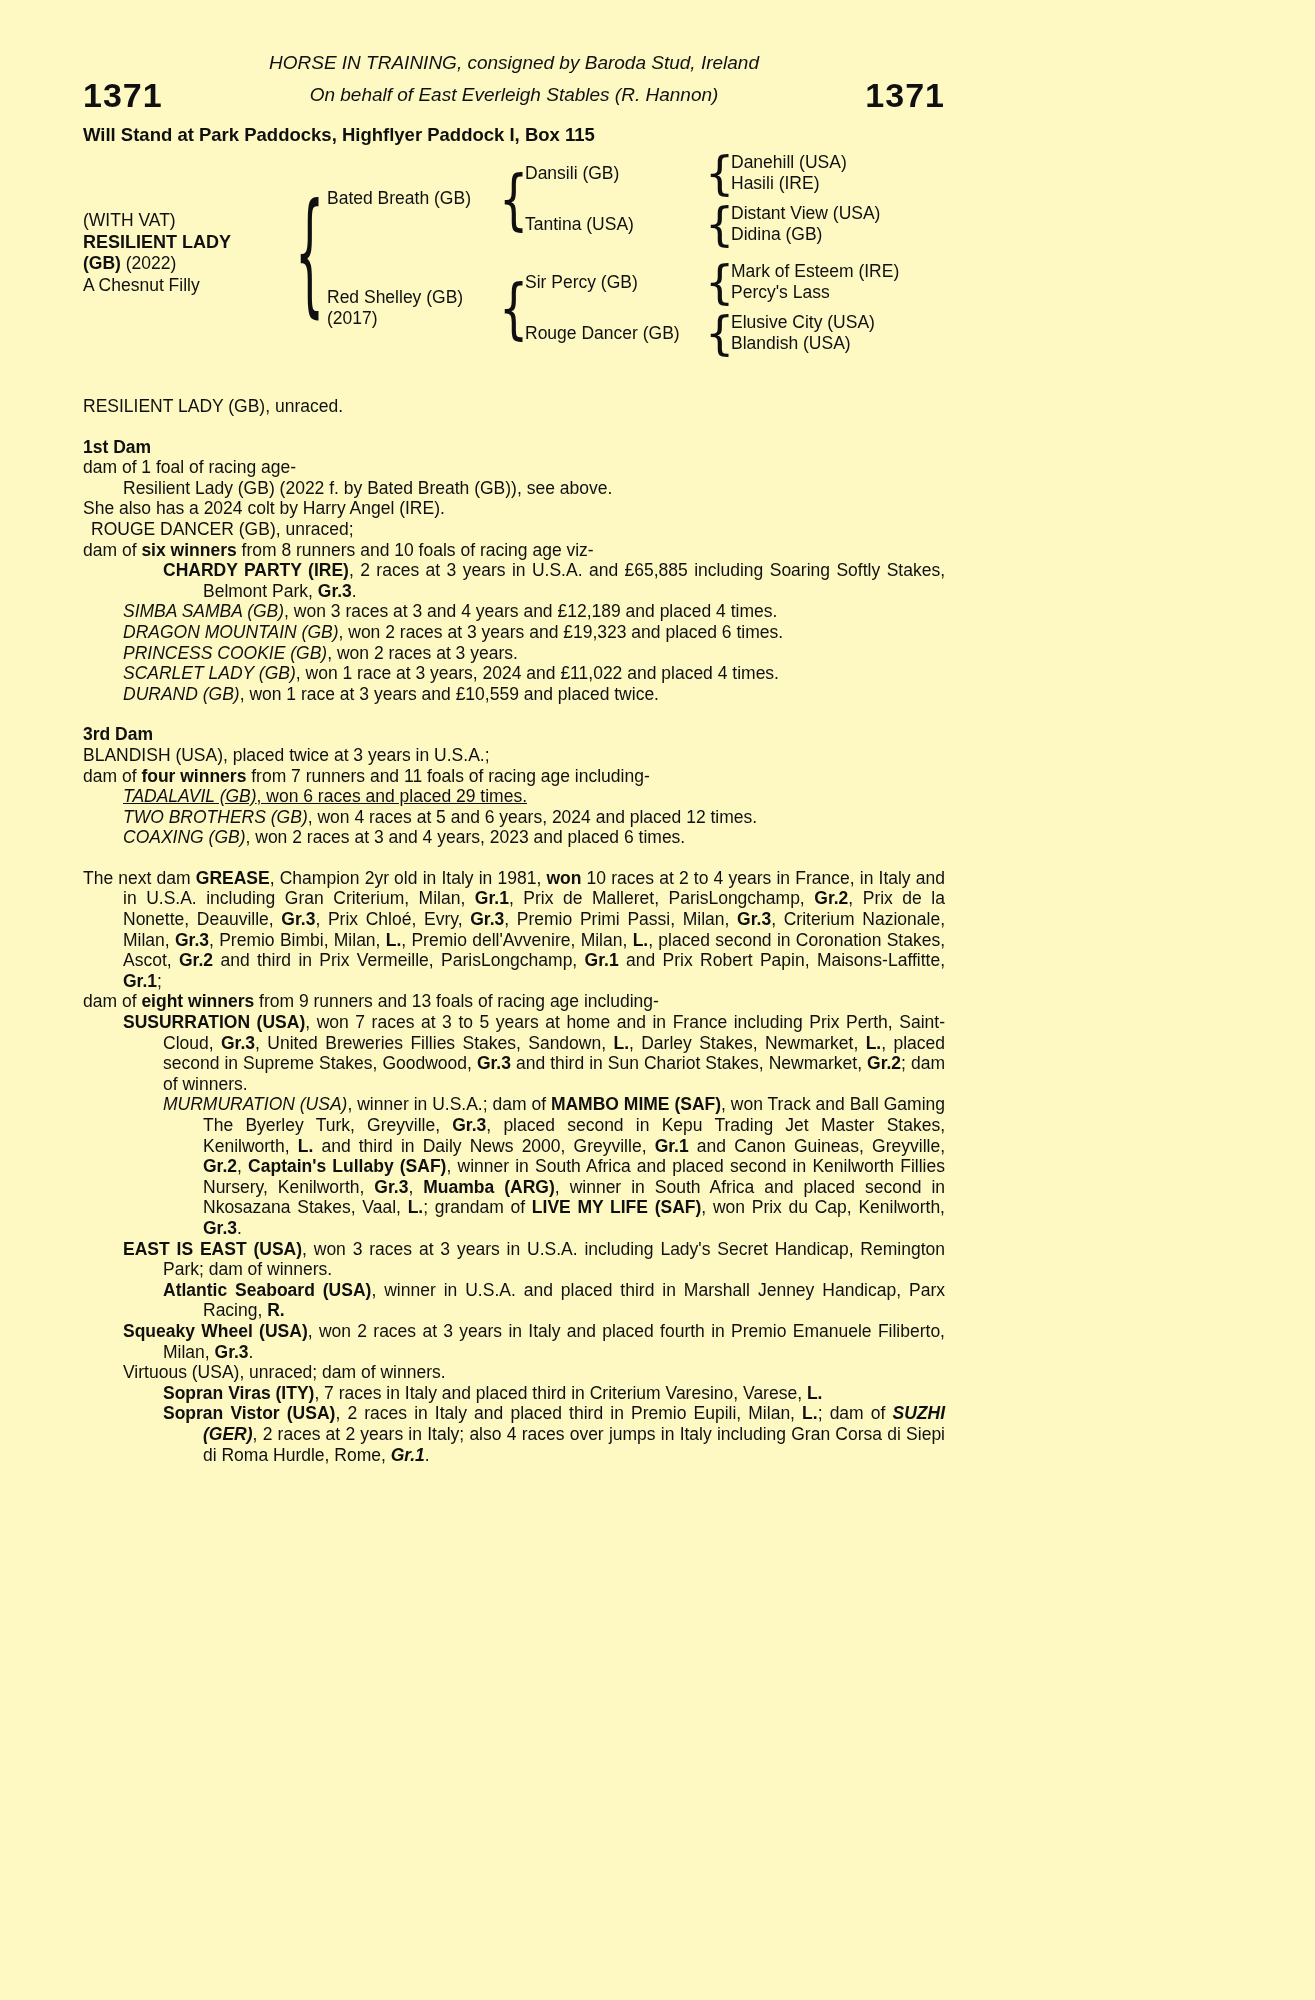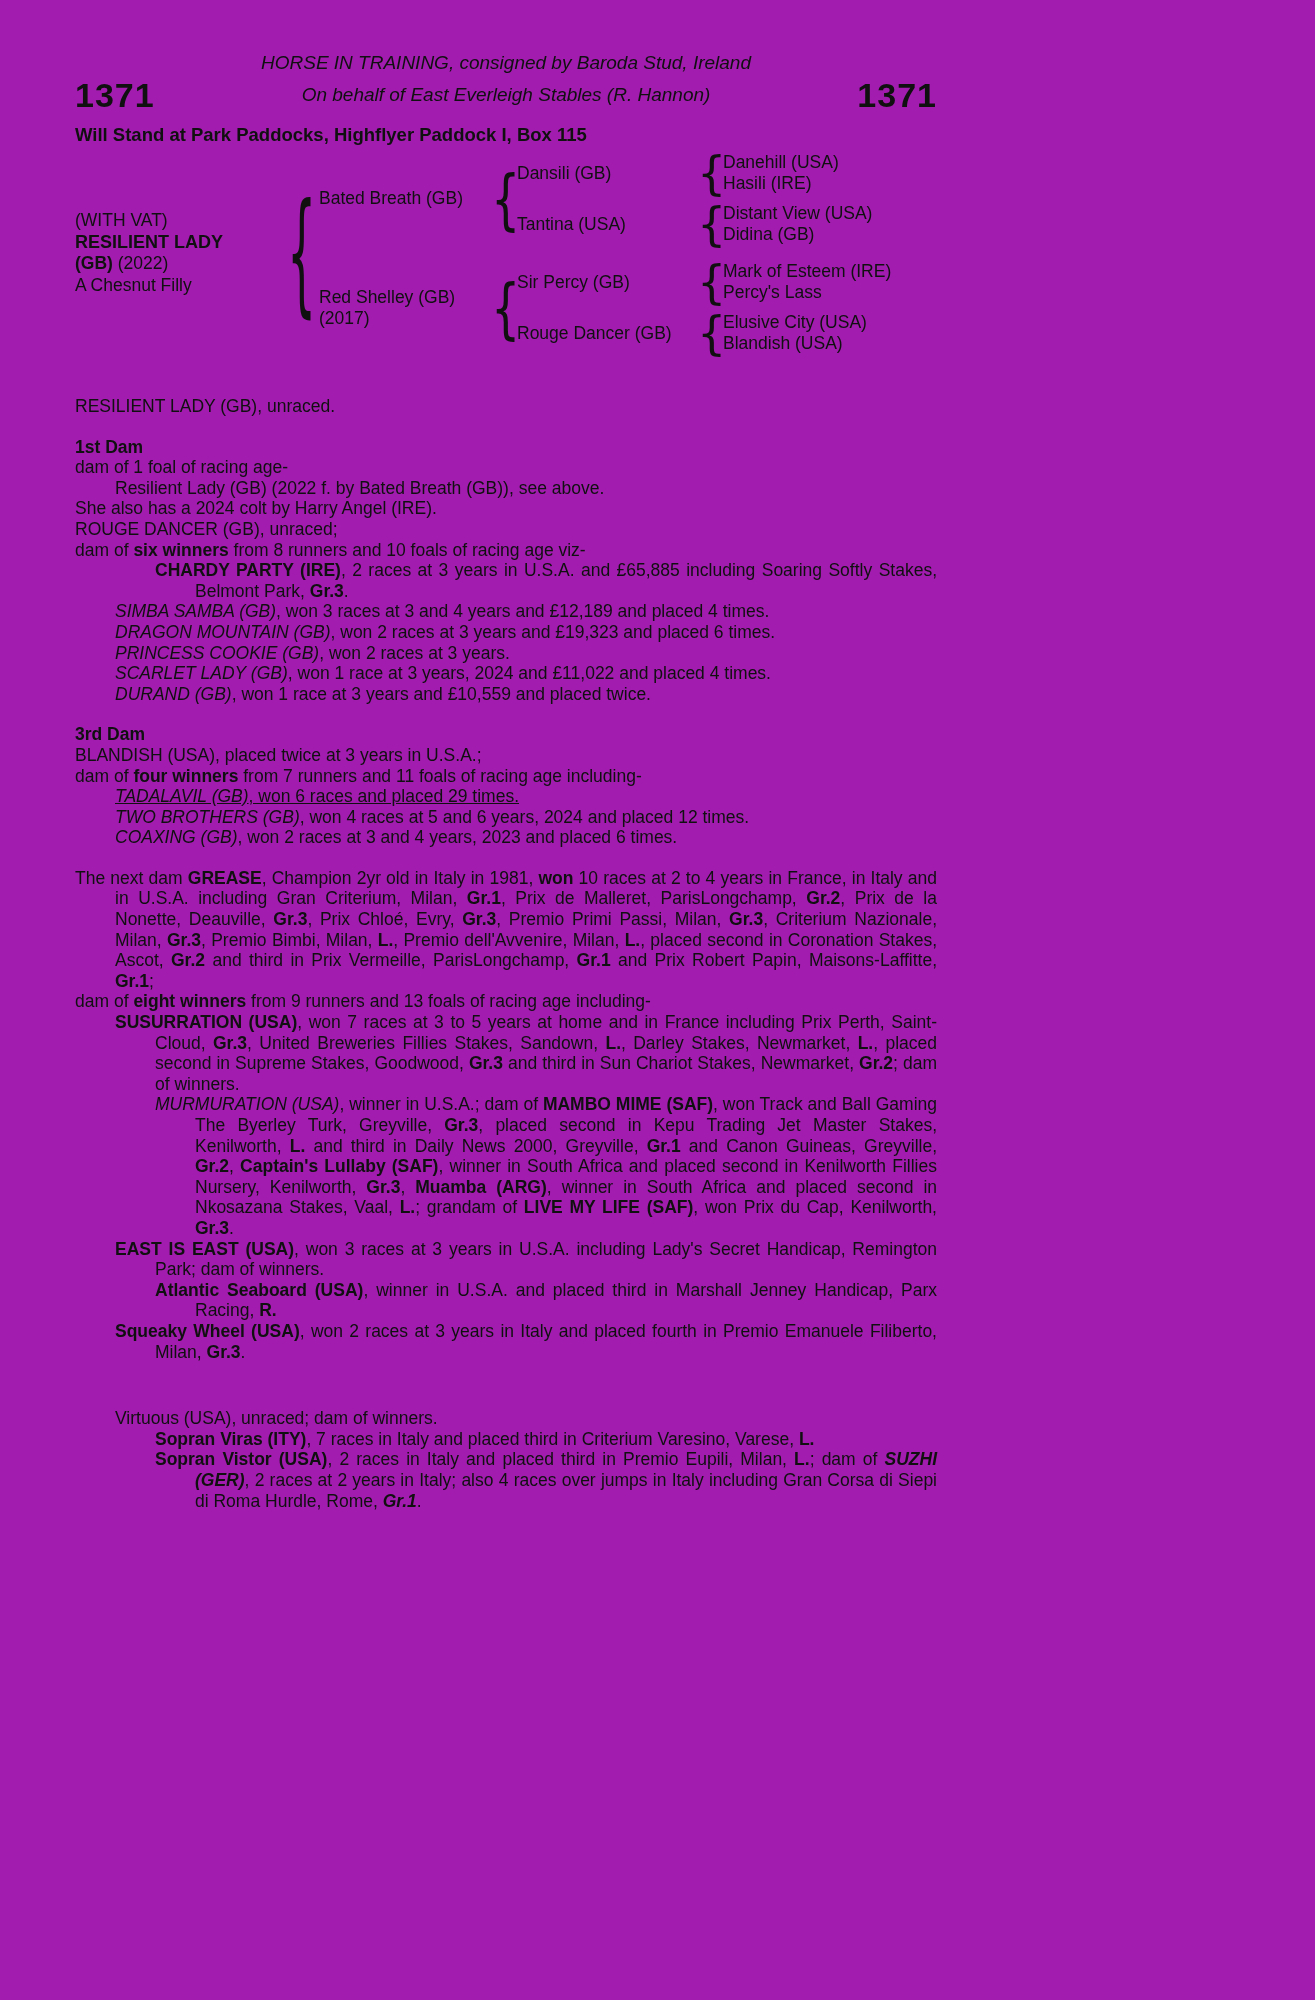--- a/index.html
+++ b/index.html
@@ -4,21 +4,21 @@
 <title>Lot 1371</title>
 <style>
   * { margin:0; padding:0; box-sizing:border-box; }
   html, body { background:#ffffff; }
   body {
     width:1315px; min-height:2000px;
     font-family:"Liberation Sans","DejaVu Sans",sans-serif;
     color:#101010;
     -webkit-font-smoothing:antialiased;
   }
-  .page { width:1315px; min-height:2000px; background:#a21caf; }
+  .page { width:1315px; min-height:2000px; background:#fef9c3;padding-left:8px; }
   .content { width:862px; margin-left:75px; padding-top:52px; }
 
   
   .hdr-title { text-align:center; font-style:italic; font-size:19px; line-height:22px; }
   .lot-row { position:relative; display:flex; justify-content:space-between; align-items:center; height:38px; margin-top:2px; }
   .lot { font-size:34px; font-weight:bold; letter-spacing:1px; line-height:34px; }
   .hdr-sub { position:absolute; left:0; right:0; text-align:center; font-style:italic; font-size:19px; }
   .stand { font-weight:bold; font-size:18.5px; margin-top:10px; }
 
   
@@ -121,40 +121,40 @@
 
       </div>
     </div>
 
     <div class="body-text" id="body-paragraphs">
         <div class="para" style="padding-left: 0px; text-indent: 0px;"><span>RESILIENT LADY (GB), unraced.</span></div>
         <div class="para gap" style="padding-left: 0px; text-indent: 0px;"><span class="b">1st Dam</span></div>
         <div class="para" style="padding-left: 0px; text-indent: 0px;"><span>dam of 1 foal of racing age-</span></div>
         <div class="para" style="padding-left: 40px; text-indent: 0px;"><span>Resilient Lady (GB) (2022 f. by Bated Breath (GB)), see above.</span></div>
         <div class="para" style="padding-left: 0px; text-indent: 0px;"><span>She also has a 2024 colt by Harry Angel (IRE).</span></div>
-        <div class="para" style="padding-left: 0px; text-indent: 0px;"><span>ROUGE DANCER (GB), unraced;</span></div>
+        <div class="para" style="padding-left: 0px; text-indent: 0px; margin-left: 8px;"><span>ROUGE DANCER (GB), unraced;</span></div>
         <div class="para" style="padding-left: 0px; text-indent: 0px;"><span>dam of </span><span class="b">six winners</span><span> from 8 runners and 10 foals of racing age viz-</span></div>
         <div class="para" style="padding-left: 120px; text-indent: -40px;"><span class="b">CHARDY PARTY (IRE)</span><span>, 2 races at 3 years in U.S.A. and £65,885 including Soaring Softly Stakes, Belmont Park, </span><span class="b">Gr.3</span><span>.</span></div>
         <div class="para" style="padding-left: 40px; text-indent: 0px;"><span class="i">SIMBA SAMBA (GB)</span><span>, won 3 races at 3 and 4 years and £12,189 and placed 4 times.</span></div>
         <div class="para" style="padding-left: 40px; text-indent: 0px;"><span class="i">DRAGON MOUNTAIN (GB)</span><span>, won 2 races at 3 years and £19,323 and placed 6 times.</span></div>
         <div class="para" style="padding-left: 40px; text-indent: 0px;"><span class="i">PRINCESS COOKIE (GB)</span><span>, won 2 races at 3 years.</span></div>
         <div class="para" style="padding-left: 40px; text-indent: 0px;"><span class="i">SCARLET LADY (GB)</span><span>, won 1 race at 3 years, 2024 and £11,022 and placed 4 times.</span></div>
         <div class="para" style="padding-left: 40px; text-indent: 0px;"><span class="i">DURAND (GB)</span><span>, won 1 race at 3 years and £10,559 and placed twice.</span></div>
         <div class="para gap" style="padding-left: 0px; text-indent: 0px;"><span class="b">3rd Dam</span></div>
         <div class="para" style="padding-left: 0px; text-indent: 0px;"><span>BLANDISH (USA), placed twice at 3 years in U.S.A.;</span></div>
         <div class="para" style="padding-left: 0px; text-indent: 0px;"><span>dam of </span><span class="b">four winners</span><span> from 7 runners and 11 foals of racing age including-</span></div>
         <div class="para" style="padding-left: 40px; text-indent: 0px; text-decoration: underline;"><span class="i">TADALAVIL (GB)</span><span>, won 6 races and placed 29 times.</span></div>
         <div class="para" style="padding-left: 40px; text-indent: 0px;"><span class="i">TWO BROTHERS (GB)</span><span>, won 4 races at 5 and 6 years, 2024 and placed 12 times.</span></div>
         <div class="para" style="padding-left: 40px; text-indent: 0px;"><span class="i">COAXING (GB)</span><span>, won 2 races at 3 and 4 years, 2023 and placed 6 times.</span></div>
         <div class="para gap" style="padding-left: 40px; text-indent: -40px;"><span>The next dam </span><span class="b">GREASE</span><span>, Champion 2yr old in Italy in 1981, </span><span class="b">won</span><span> 10 races at 2 to 4 years in France, in Italy and in U.S.A. including Gran Criterium, Milan, </span><span class="b">Gr.1</span><span>, Prix de Malleret, ParisLongchamp, </span><span class="b">Gr.2</span><span>, Prix de la Nonette, Deauville, </span><span class="b">Gr.3</span><span>, Prix Chloé, Evry, </span><span class="b">Gr.3</span><span>, Premio Primi Passi, Milan, </span><span class="b">Gr.3</span><span>, Criterium Nazionale, Milan, </span><span class="b">Gr.3</span><span>, Premio Bimbi, Milan, </span><span class="b">L.</span><span>, Premio dell'Avvenire, Milan, </span><span class="b">L.</span><span>, placed second in Coronation Stakes, Ascot, </span><span class="b">Gr.2</span><span> and third in Prix Vermeille, ParisLongchamp, </span><span class="b">Gr.1</span><span> and Prix Robert Papin, Maisons-Laffitte, </span><span class="b">Gr.1</span><span>;</span></div>
         <div class="para" style="padding-left: 0px; text-indent: 0px;"><span>dam of </span><span class="b">eight winners</span><span> from 9 runners and 13 foals of racing age including-</span></div>
         <div class="para" style="padding-left: 80px; text-indent: -40px;"><span class="b">SUSURRATION (USA)</span><span>, won 7 races at 3 to 5 years at home and in France including Prix Perth, Saint-Cloud, </span><span class="b">Gr.3</span><span>, United Breweries Fillies Stakes, Sandown, </span><span class="b">L.</span><span>, Darley Stakes, Newmarket, </span><span class="b">L.</span><span>, placed second in Supreme Stakes, Goodwood, </span><span class="b">Gr.3</span><span> and third in Sun Chariot Stakes, Newmarket, </span><span class="b">Gr.2</span><span>; dam of winners.</span></div>
         <div class="para" style="padding-left: 120px; text-indent: -40px;"><span class="i">MURMURATION (USA)</span><span>, winner in U.S.A.; dam of </span><span class="b">MAMBO MIME (SAF)</span><span>, won Track and Ball Gaming The Byerley Turk, Greyville, </span><span class="b">Gr.3</span><span>, placed second in Kepu Trading Jet Master Stakes, Kenilworth, </span><span class="b">L.</span><span> and third in Daily News 2000, Greyville, </span><span class="b">Gr.1</span><span> and Canon Guineas, Greyville, </span><span class="b">Gr.2</span><span>, </span><span class="b">Captain's Lullaby (SAF)</span><span>, winner in South Africa and placed second in Kenilworth Fillies Nursery, Kenilworth, </span><span class="b">Gr.3</span><span>, </span><span class="b">Muamba (ARG)</span><span>, winner in South Africa and placed second in Nkosazana Stakes, Vaal, </span><span class="b">L.</span><span>; grandam of </span><span class="b">LIVE MY LIFE (SAF)</span><span>, won Prix du Cap, Kenilworth, </span><span class="b">Gr.3</span><span>.</span></div>
         <div class="para" style="padding-left: 80px; text-indent: -40px;"><span class="b">EAST IS EAST (USA)</span><span>, won 3 races at 3 years in U.S.A. including Lady's Secret Handicap, Remington Park; dam of winners.</span></div>
         <div class="para" style="padding-left: 120px; text-indent: -40px;"><span class="b">Atlantic Seaboard (USA)</span><span>, winner in U.S.A. and placed third in Marshall Jenney Handicap, Parx Racing, </span><span class="b">R.</span></div>
         <div class="para" style="padding-left: 80px; text-indent: -40px;"><span class="b">Squeaky Wheel (USA)</span><span>, won 2 races at 3 years in Italy and placed fourth in Premio Emanuele Filiberto, Milan, </span><span class="b">Gr.3</span><span>.</span></div>
-        <div class="para" style="padding-left: 40px; text-indent: 0px; margin-top: 46px;"><span>Virtuous (USA), unraced; dam of winners.</span></div>
+        <div class="para" style="padding-left: 40px; text-indent: 0px;"><span>Virtuous (USA), unraced; dam of winners.</span></div>
         <div class="para" style="padding-left: 120px; text-indent: -40px;"><span class="b">Sopran Viras (ITY)</span><span>, 7 races in Italy and placed third in Criterium Varesino, Varese, </span><span class="b">L.</span></div>
         <div class="para" style="padding-left: 120px; text-indent: -40px;"><span class="b">Sopran Vistor (USA)</span><span>, 2 races in Italy and placed third in Premio Eupili, Milan, </span><span class="b">L.</span><span>; dam of </span><span class="b i">SUZHI (GER)</span><span>, 2 races at 2 years in Italy; also 4 races over jumps in Italy including Gran Corsa di Siepi di Roma Hurdle, Rome, </span><span class="b i">Gr.1</span><span>.</span></div>
       </div>
 
   </div>
 </div>
 
 </body></html>

